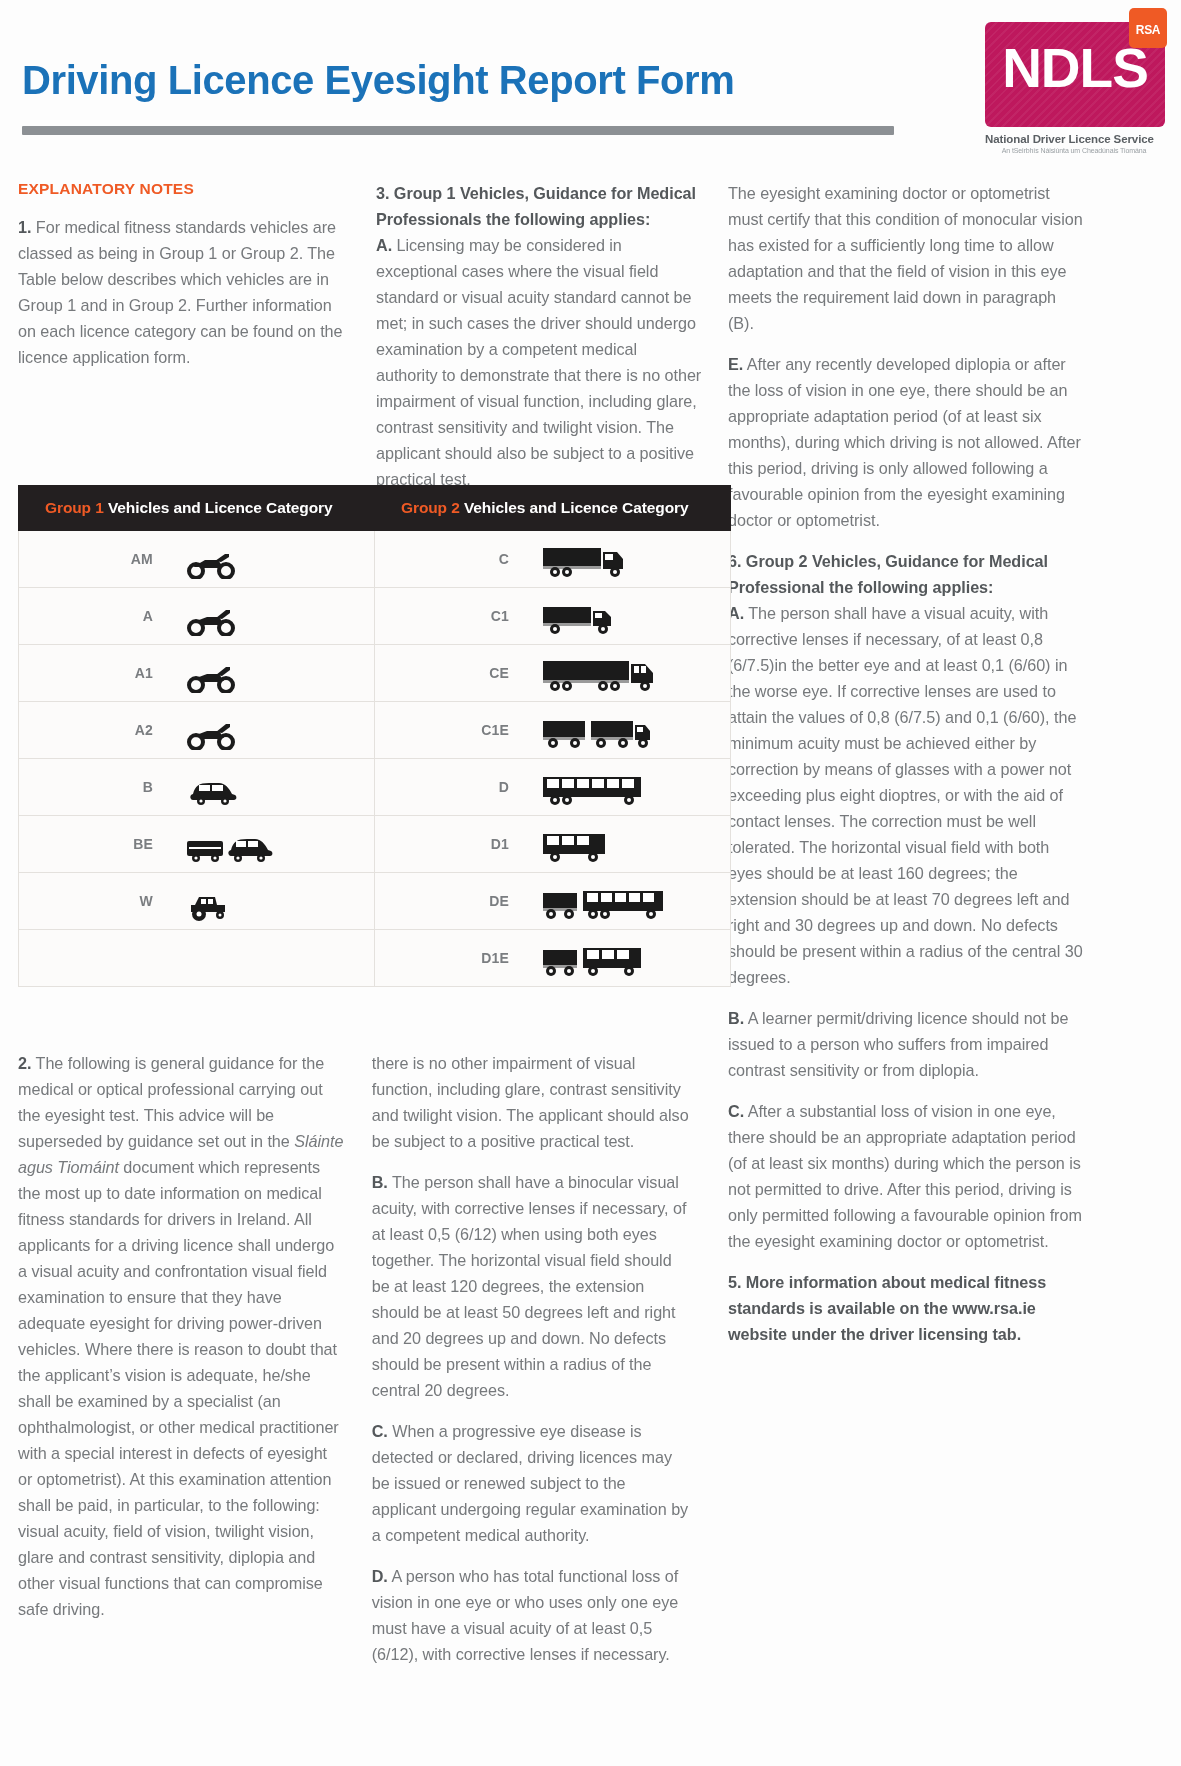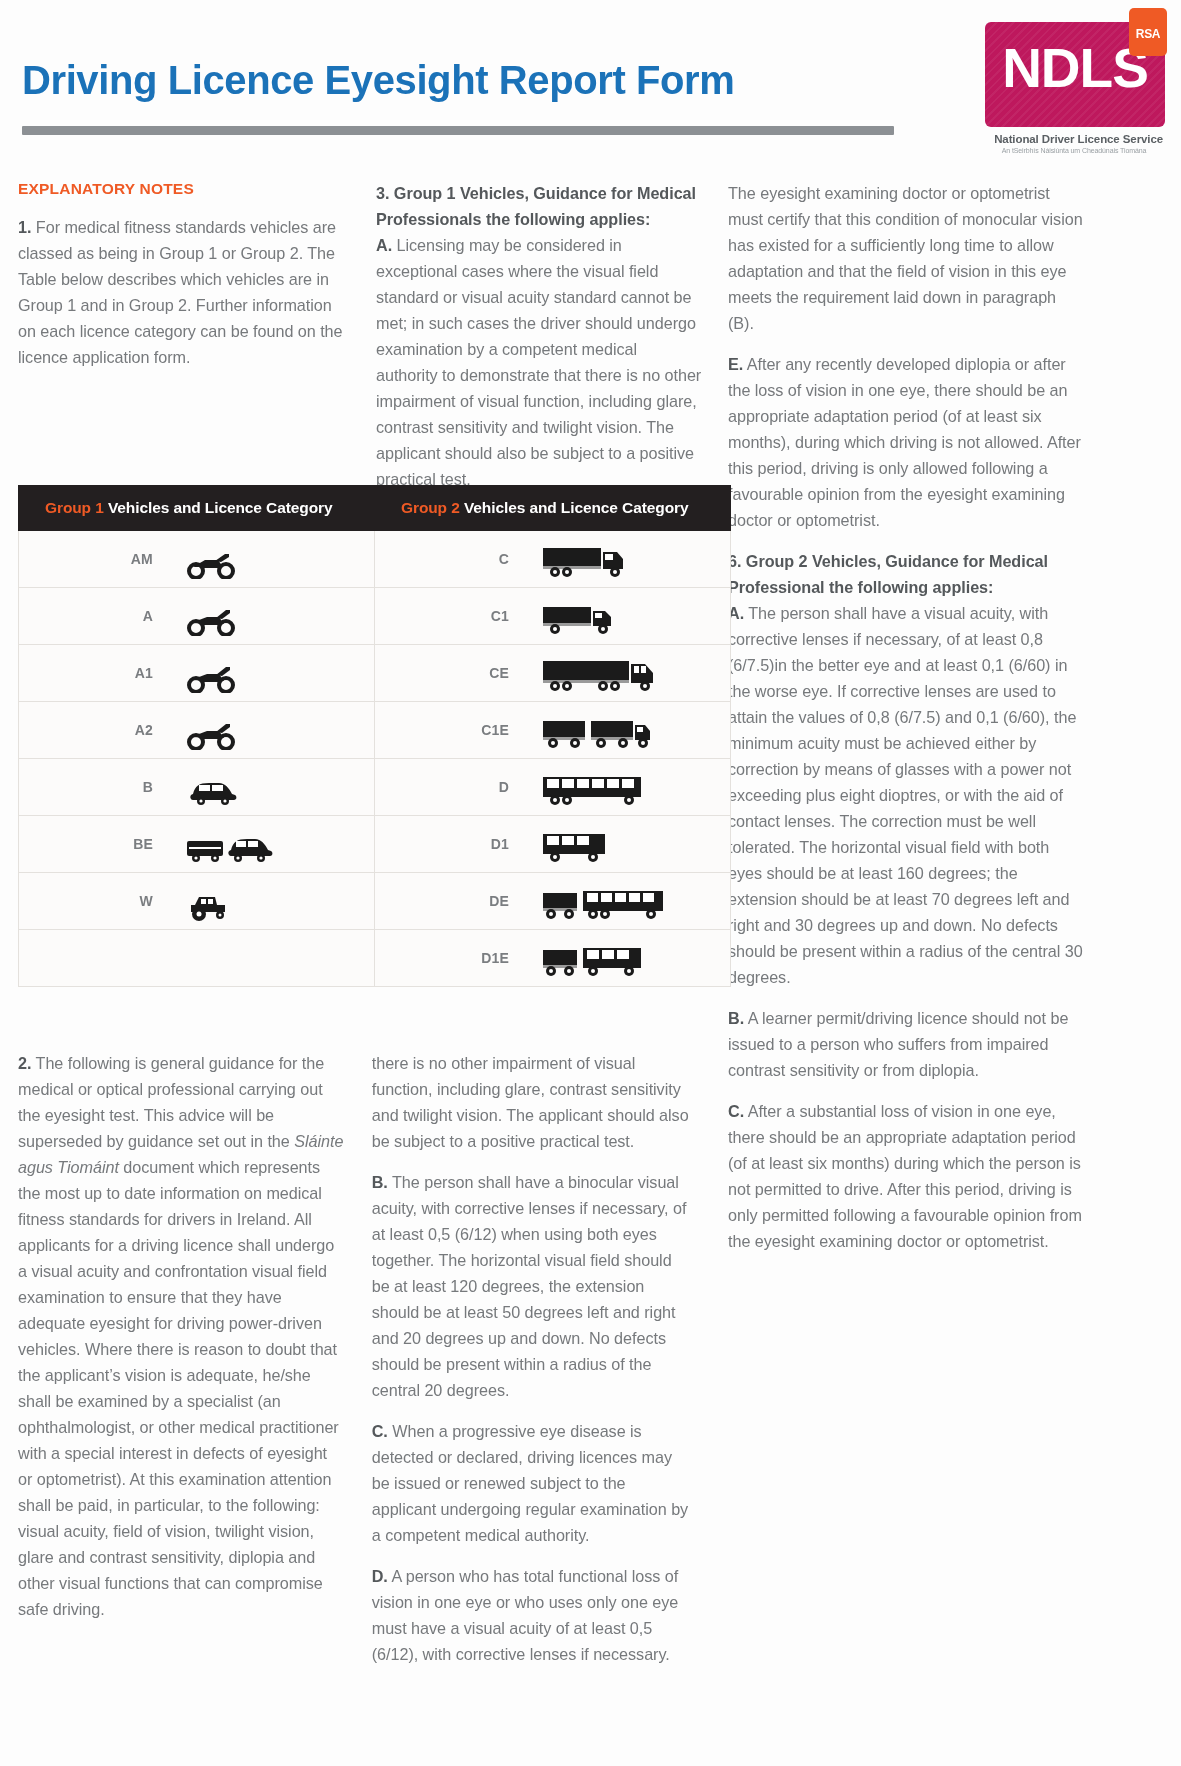--- a/index.html
+++ b/index.html
@@ -89,38 +89,38 @@
     color: #ffffff;
     letter-spacing: -1px;
     z-index: 3;
     font-family: "Liberation Sans", sans-serif;
   }
   .rsa-badge {
     position: absolute;
     right: -4px;
     top: -14px;
     width: 38px;
-    height: 48px;
+    height: 40px;
     background: #ef5a25;
     border-radius: 5px;
     z-index: 4;
     display: flex;
     align-items: center;
     justify-content: center;
   }
   .rsa-badge span {
     color: #ffffff;
     font-size: 12px;
     font-weight: bold;
     letter-spacing: -0.3px;
     transform: translateY(2px);
   }
   .logo-sub1 {
     margin-top: 6px;
-    text-align: right;
+    text-align: left;
     font-size: 11.5px;
     font-weight: bold;
     color: #5a5f63;
     letter-spacing: -0.1px;
   }
   .logo-sub2 {
     margin-top: 2px;
     text-align: center;
     font-size: 7px;
     color: #9aa0a4;
@@ -263,20 +263,21 @@
         <p class="body"><b>A.</b><span> Licensing may be considered in exceptional cases where the visual field standard or visual acuity standard cannot be met; in such cases the driver should undergo examination by a competent medical authority to demonstrate that there is no other impairment of visual function, including glare, contrast sensitivity and twilight vision. The applicant should also be subject to a positive practical test.</span></p>
       </div>
 
       <div class="col col-3">
         <p class="body">The eyesight examining doctor or optometrist must certify that this condition of monocular vision has existed for a sufficiently long time to allow adaptation and that the field of vision in this eye meets the requirement laid down in paragraph (B).</p>
         <p class="body"><b>E.</b><span> After any recently developed diplopia or after the loss of vision in one eye, there should be an appropriate adaptation period (of at least six months), during which driving is not allowed. After this period, driving is only allowed following a favourable opinion from the eyesight examining doctor or optometrist.</span></p>
         <p class="body tight"><span class="subhead">6. Group 2 Vehicles, Guidance for Medical Professional the following applies:</span></p>
         <p class="body"><b>A.</b><span> The person shall have a visual acuity, with corrective lenses if necessary, of at least 0,8 (6/7.5)in the better eye and at least 0,1 (6/60) in the worse eye. If corrective lenses are used to attain the values of 0,8 (6/7.5) and 0,1 (6/60), the minimum acuity must be achieved either by correction by means of glasses with a power not exceeding plus eight dioptres, or with the aid of contact lenses. The correction must be well tolerated. The horizontal visual field with both eyes should be at least 160 degrees; the extension should be at least 70 degrees left and right and 30 degrees up and down. No defects should be present within a radius of the central 30 degrees.</span></p>
         <p class="body"><b>B.</b><span> A learner permit/driving licence should not be issued to a person who suffers from impaired contrast sensitivity or from diplopia.</span></p>
         <p class="body"><b>C.</b><span> After a substantial loss of vision in one eye, there should be an appropriate adaptation period (of at least six months) during which the person is not permitted to drive. After this period, driving is only permitted following a favourable opinion from the eyesight examining doctor or optometrist.</span></p>
+        <p class="body"><span class="subhead">5. More information about medical fitness standards is available on the www.rsa.ie website under the driver licensing tab.</span></p>
       </div>
     </div>
   </div>
 
   <div class="table-wrap" style="position:absolute; left:0; top:465px;">
     <table class="vtable">
       <thead>
         <tr>
           <th style="width:329px;"><span class="g">Group 1</span><span> Vehicles and Licence Category</span></th>
           <th style="width:329px;"><span class="g">Group 2</span><span> Vehicles and Licence Category</span></th>

